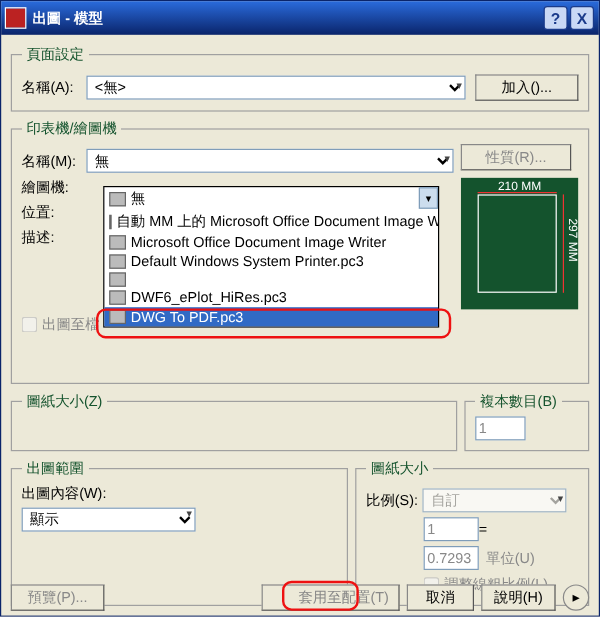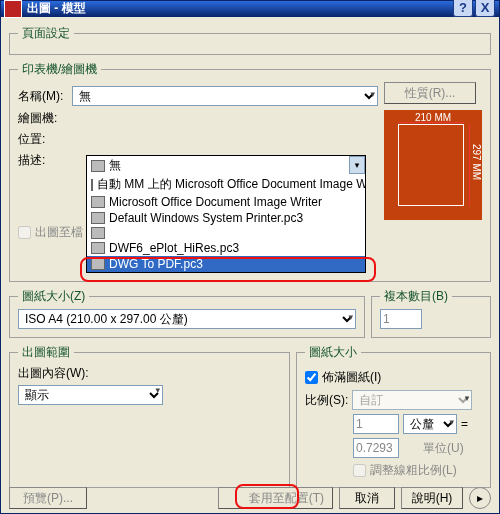--- a/index.html
+++ b/index.html
@@ -1,50 +1,50 @@
 <!DOCTYPE html>
 <html><head>
 <meta charset="utf-8">
 <style>
   * { box-sizing: border-box; font-family: "Microsoft JhengHei", "PMingLiU", Arial, sans-serif; font-size: 12px; }
   body { margin: 0; background: #fff; }
   .win { width: 500px; height: 514px; border: 1px solid #0a246a; background: #ece9d8; position: relative; }
-  .titlebar { height: 16px; background: linear-gradient(to bottom, #2a6bdc, #0a246a); color: #fff; display: flex; align-items: flex-end; padding: 0 4px; }
+  .titlebar { height: 28px; background: linear-gradient(to bottom, #2a6bdc, #0a246a); color: #fff; display: flex; align-items: center; padding: 0 4px; }
   .titlebar .icon { width: 16px; height: 16px; margin-right: 6px; background:#b22; outline:1px solid #fff; }
   .titlebar .title { flex: 1; font-weight: bold; }
   .titlebtns { display:flex; gap:2px; }
   .titlebtns .b { width: 20px; height: 20px; background: #c9d8f5; border:1px solid #1a3a8a; border-radius:3px; color:#1a3a8a; display:flex; align-items:center; justify-content:center; font-weight:bold; font-size:13px; cursor:pointer;}
   .body { padding: 8px; }
   fieldset { border: 1px solid #a0a0a0; margin: 0 0 6px 0; padding: 4px 8px 8px; }
   legend { color: #14532d; padding: 0 4px; }
   .row { display:flex; align-items:center; margin-top:4px; }
   .lab { width: 54px; }
   select, input[type=text] { border:1px solid #7f9db9; background:#fff; height:20px; padding:0 2px; }
   .btn { background:#ece9d8; border:1px solid #888; border-right-color:#555; border-bottom-color:#555; height:22px; padding:0 8px; display:inline-flex; align-items:center; cursor:pointer; }
   .btn.disabled { color:#888; }
   .topcols { display:flex; gap:6px; }
   .printerleft { flex:1; }
-  .preview { width:98px; height:110px; background:#c2410c; position:relative; outline:4px solid #ece9d8; }
+  .preview { width:98px; height:110px; background:#14532d; position:relative; outline:4px solid #ece9d8; }
   .preview .page { position:absolute; left:14px; top:14px; width:66px; height:82px; border:1px solid #fff; }
   .preview .dim-top { position:absolute; top:2px; left:0; right:0; text-align:center; color:#fff; font-size:10px;}
   .preview .dim-right { position:absolute; right:0; top:34px; color:#fff; font-size:10px; writing-mode:vertical-rl; }
   .preview .arr-top, .preview .arr-right { position:absolute; background:#e33; }
   .preview .arr-top { top:12px; left:14px; width:66px; height:1px;}
   .preview .arr-right { right:12px; top:14px; width:1px; height:82px;}
   .dropdown-open { position:absolute; left:85px; top:154px; width:280px; border:1px solid #000; background:#fff; z-index:5; }
   .dropdown-open .opt { padding:1px 4px; display:flex; align-items:center; gap:4px; white-space:nowrap; overflow:hidden; }
   .dropdown-open .opt.sel { background:#316ac5; color:#fff; }
   .dropdown-open .dd-btn { position:absolute; right:0; top:0; width:16px; height:18px; background:#cde; border:1px solid #7f9db9; display:flex; align-items:center; justify-content:center;}
   .dropdown-open .dd-btn:after {content:"▾"; font-size:9px;}
   .plico { width:14px; height:12px; background:#bbb; display:inline-block; border:1px solid #666;}
   .printer-fs { position:relative; padding-bottom:40px; }
   .hl-red { position:absolute; border:2px solid #e11; border-radius:8px; pointer-events:none; z-index:9;}
   .hl1 { left:79px; top:256px; width:296px; height:25px; }
   .hl2 { left:234px; bottom:4px; width:64px; height:25px; }
-  .rightcol { width:120px; }
+  .rightcol { width:104px; }
   .cols2 { display:flex; gap:6px; }
   .colL { flex:1; }
   .footer { position:absolute; left:0; right:0; bottom:4px; display:flex; gap:6px; padding:0 8px;}
   .chevbtn { width:22px; height:22px; border:1px solid #888;border-radius:11px; display:flex; align-items:center; justify-content:center; background:#ece9d8;}
   input[type=checkbox]{ margin:0 4px 0 0;}
   .selwrap { position:relative; display:inline-block; }
   .selwrap:after { content:"▾"; position:absolute; right:3px; top:3px; font-size:9px; pointer-events:none; color:#444;}
   .muted { color:#888; }
 </style>
 </head>
@@ -57,20 +57,30 @@
     <div class="titlebtns">
       <div class="b">?</div>
       <div class="b">X</div>
     </div>
   </div>
 
   <div class="body">
 
     <fieldset>
       <legend>頁面設定</legend>
+      <div class="row">
+        <span class="lab">名稱(A):</span>
+        <span class="selwrap" style="flex:1">
+          <select style="width:100%;">
+            <option>&lt;無&gt;</option>
+          </select>
+        </span>
+        <span style="width:8px"></span>
+        <button class="btn" style="width:86px;justify-content:center;">加入()...</button>
+      </div>
     </fieldset>
 
     <fieldset class="printer-fs">
       <legend>印表機/繪圖機</legend>
       <div class="topcols">
         <div class="printerleft">
           <div class="row">
             <span class="lab">名稱(M):</span>
             <span class="selwrap" style="flex:1">
               <select style="width:100%;">
@@ -134,54 +144,46 @@
           <span>DWG To PDF.pc3</span>
         </div>
       <div class="dd-btn"></div>
     </div>
 
     <div class="hl-red hl1"></div>
 
     <div class="cols2">
       <fieldset class="colL">
         <legend>圖紙大小(Z)</legend>
-        <span class="selwrap" style="width:100%">
-          <select style="width:100%;"><option>ISO A4 (210.00 x 297.00 公釐)</option></select>
-        </span>
       </fieldset>
       <fieldset class="rightcol">
         <legend>複本數目(B)</legend>
         <input type="text" style="width: 42px;" class="muted" disabled="" value="1">
       </fieldset>
     </div>
 
     <div class="cols2">
       <fieldset class="colL" style="min-width:0;">
         <legend>出圖範圍</legend>
         <div>出圖內容(W):</div>
         <span class="selwrap"><select style="width:145px;margin-top:3px;"><option>顯示</option></select></span>
       </fieldset>
       <fieldset style="width:195px">
         <legend>圖紙大小</legend>
         <div class="row">
-            <input type="checkbox" checked="" style="">
-            <span>佈滿圖紙(I)</span>
-          </div>
-        <div class="row">
           <span style="margin-right:4px;">比例(S):</span>
           <span class="selwrap"><select style="width:120px" class="muted" disabled=""><option>自訂</option></select></span>
         </div>
         <div class="row" style="padding-left:48px;">
           <input type="text" style="width: 46px;" class="muted" disabled="" value="1">
-          <span class="selwrap" style="margin:0 4px;"><select style="width:54px"><option>公釐</option></select></span>
           <span>=</span>
         </div>
         <div class="row" style="padding-left:48px;">
           <input type="text" style="width: 46px;" class="muted" disabled="" value="0.7293">
-          <span class="muted" style="margin-left:24px">單位(U)</span>
+          <span class="muted" style="margin-left:6px">單位(U)</span>
         </div>
         <div class="row" style="padding-left:48px;">
           <input type="checkbox" disabled="" style="">
           <span class="muted">調整線粗比例(L)</span>
         </div>
       </fieldset>
     </div>
 
   </div>
 

